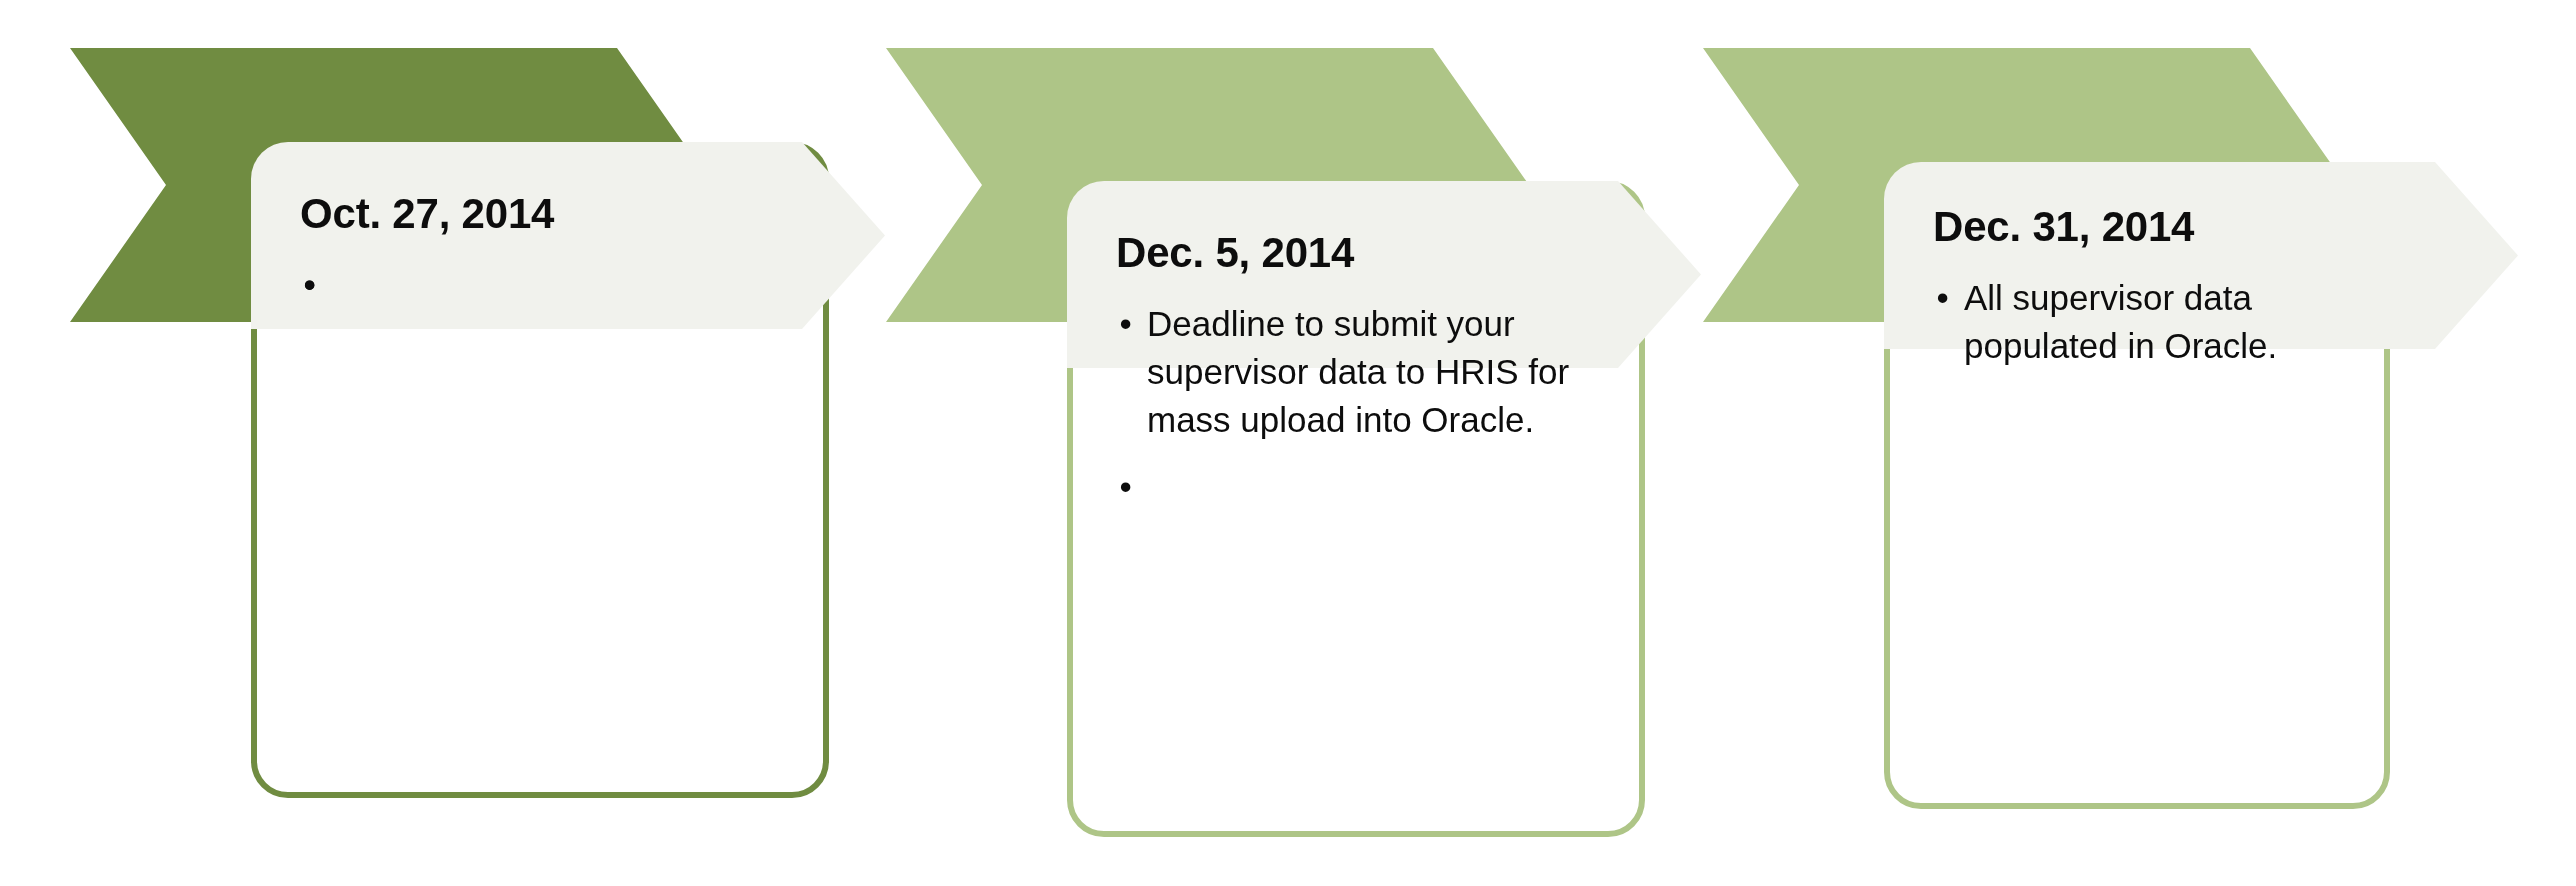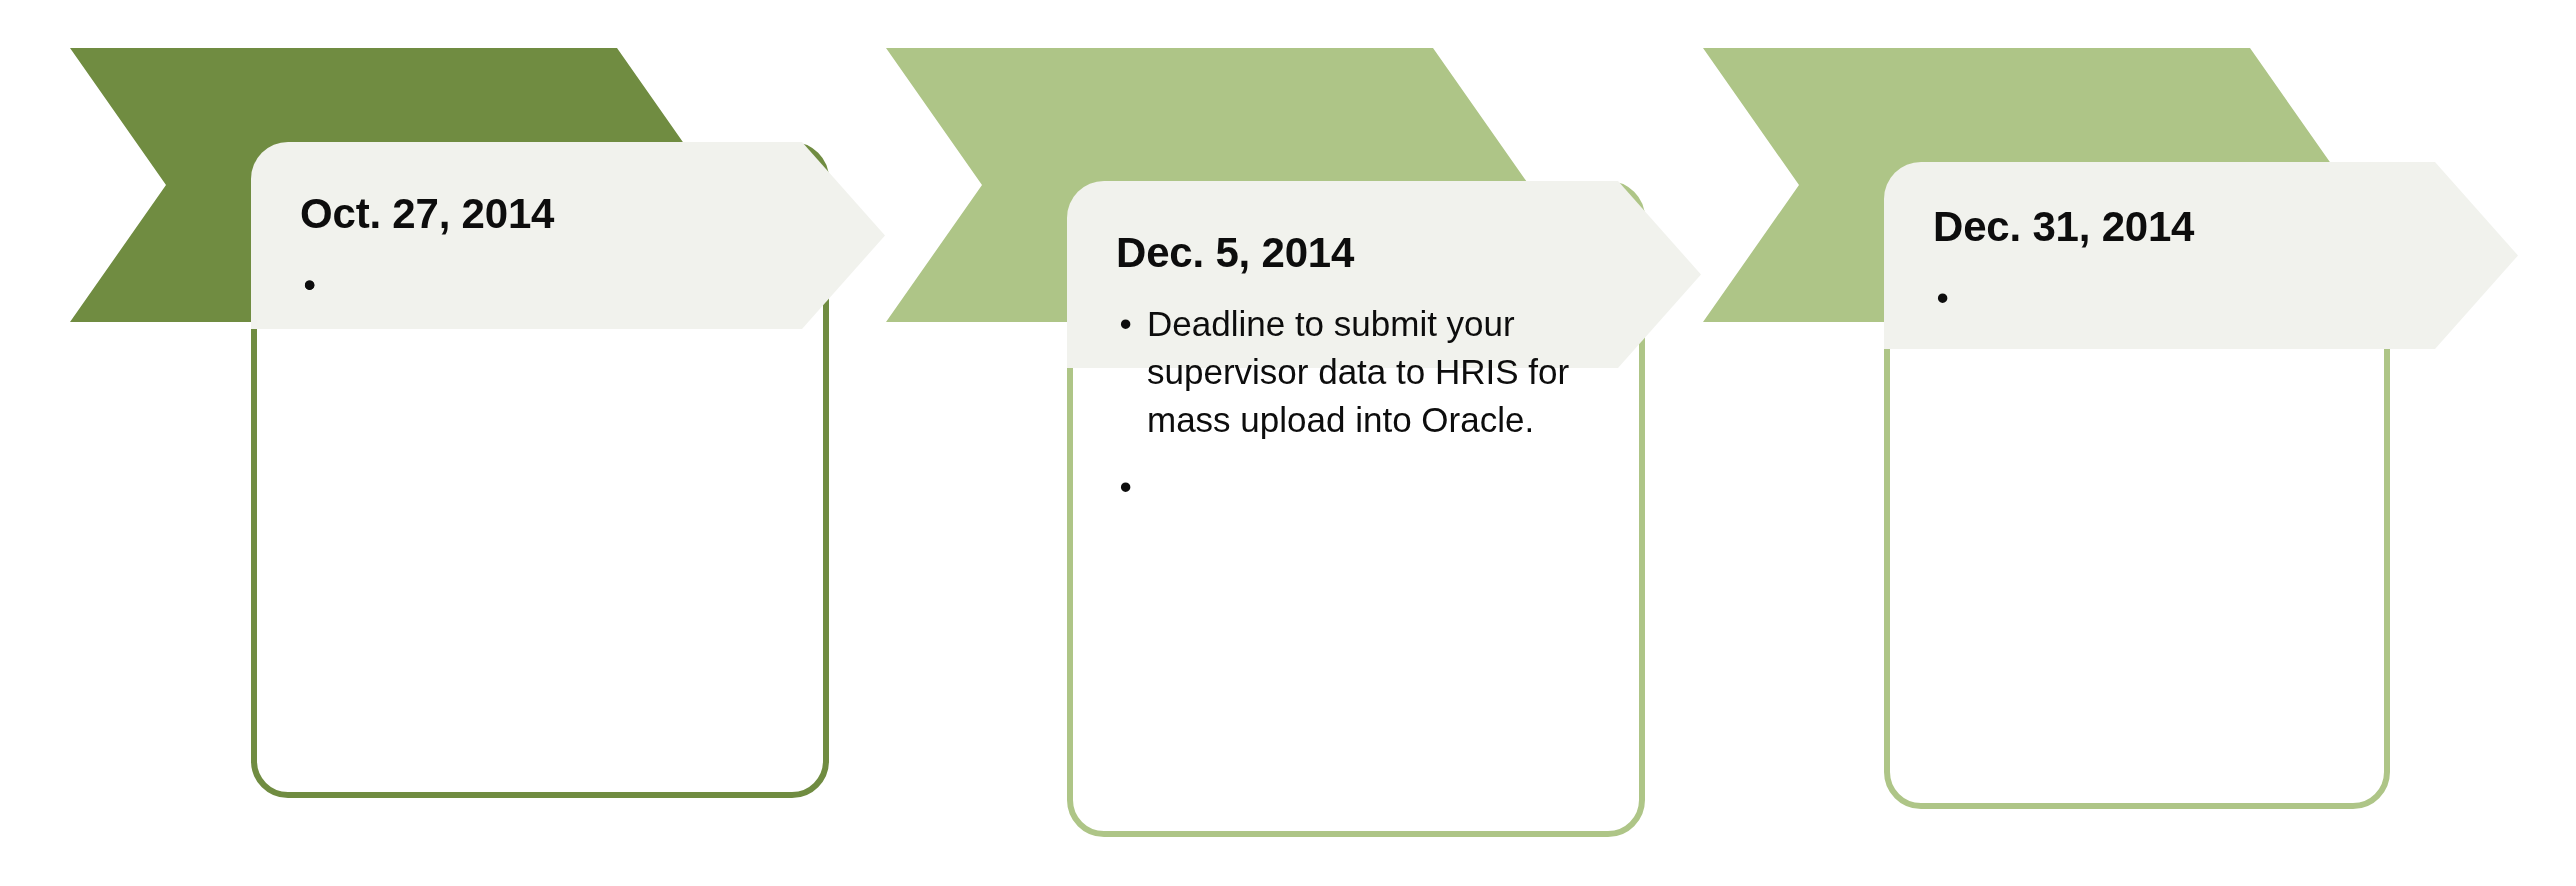--- a/index.html
+++ b/index.html
@@ -173,20 +173,21 @@
   <div class="stage" id="stage-3">
     <div class="chevron" id="chevron-3" style="background:#aec587;"></div>
 
     <div class="card" id="card-3" style="border-color:#aec587;">
       <div class="card-head" id="head-3"></div>
       <div class="card-body" id="body-3">
         <div class="card-title">Dec. 31, 2014</div>
         <ul class="bullets">
           <li class="bullet">
             <span class="bullet-dot">•</span>
+            <span>All supervisor data populated in Oracle.</span>
           </li>
         </ul>
       </div>
     </div>
   </div>
 
 </div>
 
 
 </body></html>

